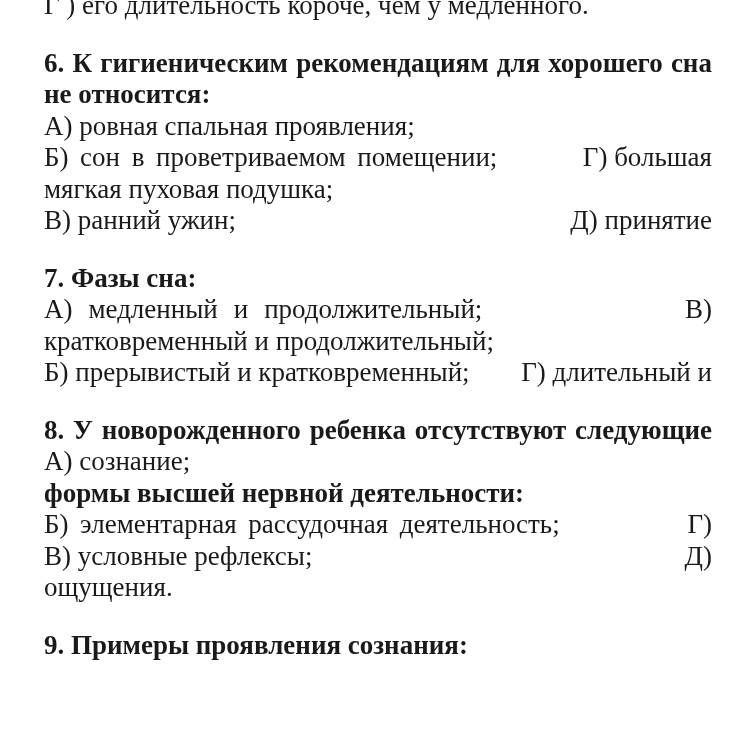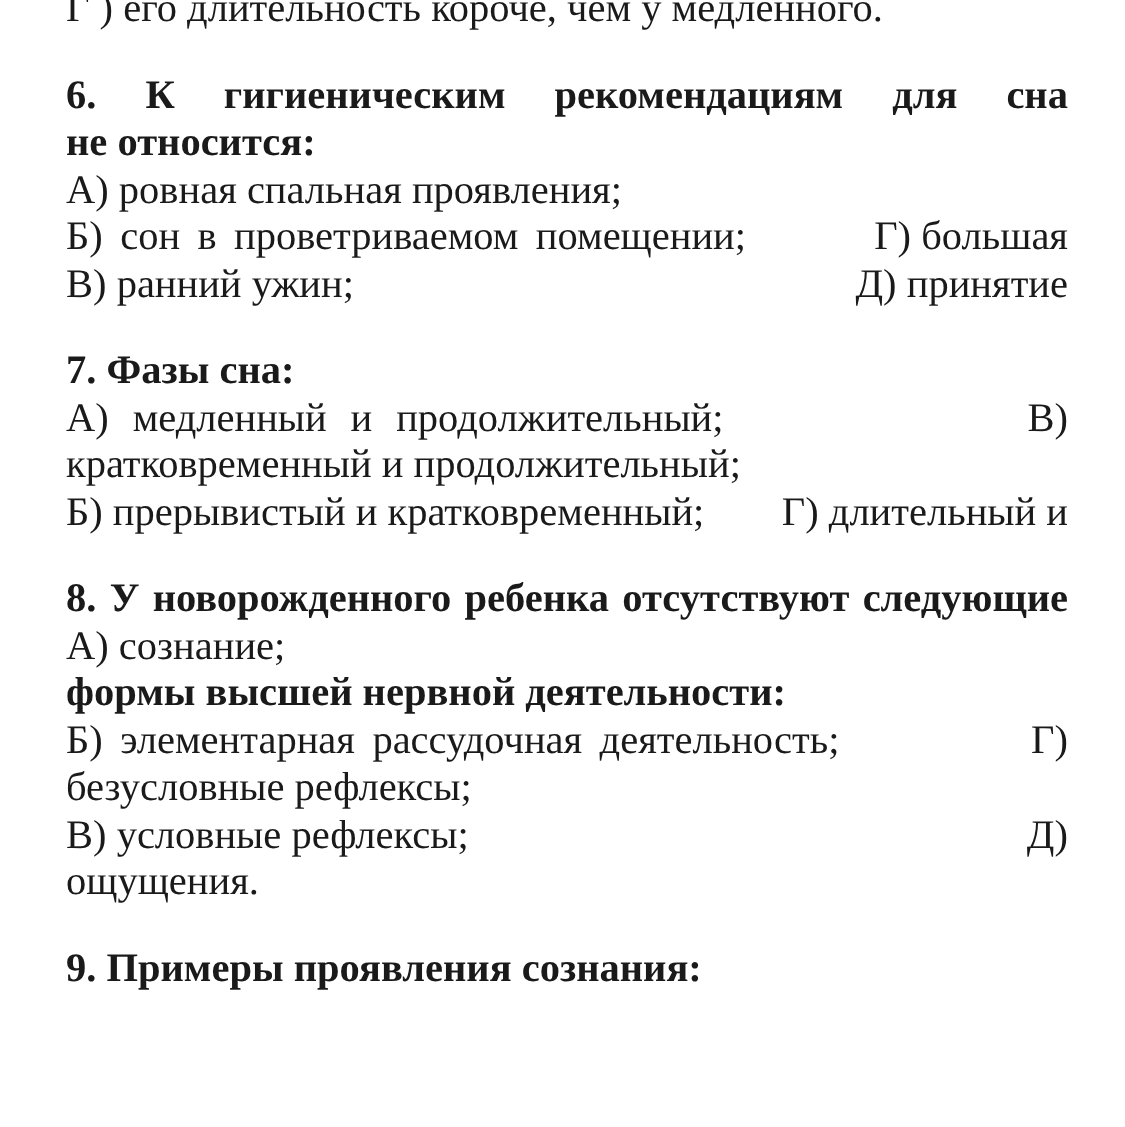--- a/index.html
+++ b/index.html
@@ -40,28 +40,30 @@
 
 <main class="page" style="color: rgb(26, 26, 26);">
     <div class="line">Г ) его длительность короче, чем у медленного.</div>
     <div class="spacer"></div>
     <div class="line jline bold">
       <span>6.</span>
       <span>К</span>
       <span>гигиеническим</span>
       <span>рекомендациям</span>
       <span>для</span>
+      <span>хорошего</span>
       <span>сна</span>
     </div>
     <div class="line bold">не относится:</div>
     <div class="line">А) ровная спальная проявления;</div>
     <div class="line split">
       <span class="spread-slight">Б) сон в проветриваемом помещении;</span>
       <span>Г) большая</span>
     </div>
+    <div class="line">мягкая пуховая подушка;</div>
     <div class="line split">
       <span>В) ранний ужин;</span>
       <span>Д) принятие</span>
     </div>
     <div class="spacer"></div>
     <div class="line bold">7. Фазы сна:</div>
     <div class="line split">
       <span class="spread-wide">А) медленный и продолжительный;</span>
       <span>В)</span>
     </div>
@@ -78,21 +80,20 @@
       <span>ребенка</span>
       <span>отсутствуют</span>
       <span>следующие</span>
     </div>
     <div class="line">А) сознание;</div>
     <div class="line bold">формы высшей нервной деятельности:</div>
     <div class="line split">
       <span class="spread-slight">Б) элементарная рассудочная деятельность;</span>
       <span>Г)</span>
     </div>
-    <div class="line">безусловные рефлексы;</div>
     <div class="line split">
       <span>В) условные рефлексы;</span>
       <span>Д)</span>
     </div>
     <div class="line">ощущения.</div>
     <div class="spacer"></div>
     <div class="line bold">9. Примеры проявления сознания:</div>
   </main>
 
 </body></html>

